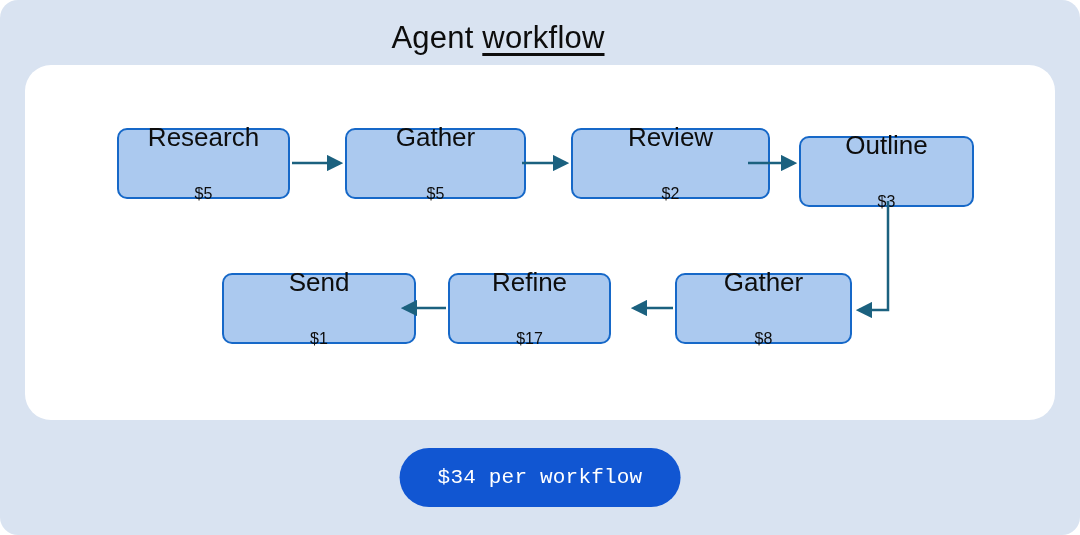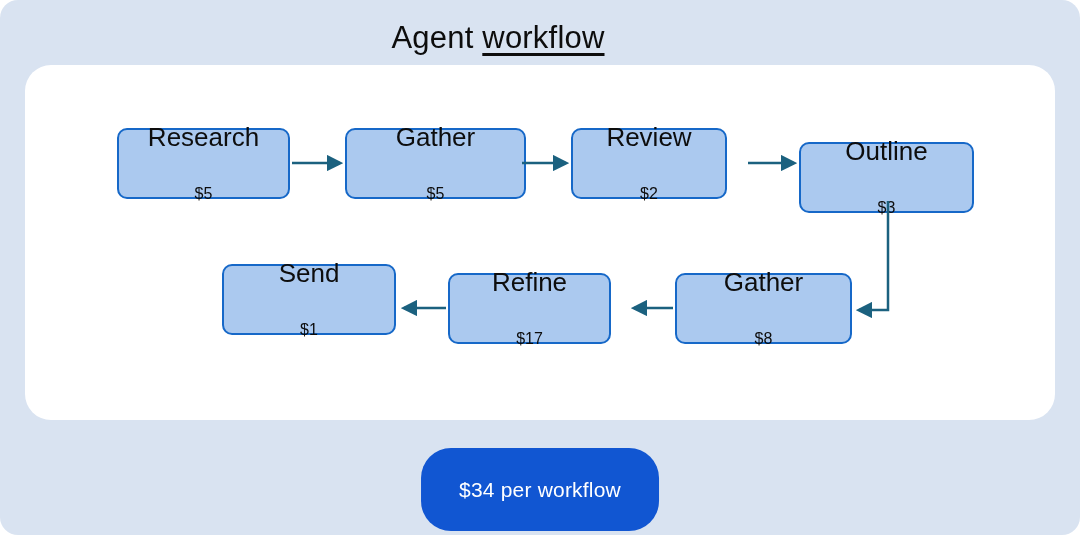--- a/index.html
+++ b/index.html
@@ -43,24 +43,24 @@
     line-height:1.05;
     gap:32px;
   }
   .node .label{font-size:26px;}
   .node .cost{font-size:16px;margin-top:2px;}
   svg.edges{position:absolute;left:0;top:0;width:1080px;height:535px;pointer-events:none;}
   .edge{stroke:var(--arrow);stroke-width:2.5;fill:none;}
   .ah{fill:var(--arrow);}
   .badge{
     position:absolute;top:448px;left:50%;transform:translateX(-50%);
-    height:59px;padding:12px 38px;border-radius:30px;
+    height:59px;padding:0 38px;border-radius:30px;
     background:var(--badge-bg);color:var(--badge-text);
     display:flex;align-items:center;justify-content:center;
-    font-size:21px;letter-spacing:0.2px;white-space:nowrap;
+    font-size:21px;letter-spacing:0.2px;white-space:nowrap;font-family:Liberation Mono, monospace;
   }
 </style>
 </head>
 <body>
 
 <div class="outer">
 
   <div class="title">
     <span>Agent </span><span class="u">workflow</span>
   </div>
@@ -68,38 +68,38 @@
   <div class="card"></div>
 
   <div class="node" style="left:117px;top:128px;width:173px">
     <div class="label">Research</div>
     <div class="cost">$5</div>
   </div>
   <div class="node" style="left:345px;top:128px;width:181px">
     <div class="label">Gather</div>
     <div class="cost">$5</div>
   </div>
-  <div class="node" style="left:571px;top:128px;width:156px">
+  <div class="node" style="left:571px;top:128px;width:199px">
     <div class="label">Review</div>
     <div class="cost">$2</div>
   </div>
-  <div class="node" style="left:799px;top:142px;width:175px">
+  <div class="node" style="left:799px;top:136px;width:175px">
     <div class="label">Outline</div>
     <div class="cost">$3</div>
   </div>
 
   <div class="node" style="left:675px;top:273px;width:177px">
     <div class="label">Gather</div>
     <div class="cost">$8</div>
   </div>
   <div class="node" style="left:448px;top:273px;width:163px">
     <div class="label">Refine</div>
     <div class="cost">$17</div>
   </div>
-  <div class="node" style="left:222px;top:264px;width:174px">
+  <div class="node" style="left:222px;top:273px;width:194px">
     <div class="label">Send</div>
     <div class="cost">$1</div>
   </div>
 
   <svg class="edges" viewBox="0 0 1080 535">
     <defs>
       <marker id="ah" viewBox="0 0 10 10" refX="8" refY="5" markerWidth="6.5" markerHeight="6.5" orient="auto-start-reverse">
         <path class="ah" d="M0,0 L10,5 L0,10 z"></path>
       </marker>
     </defs>

